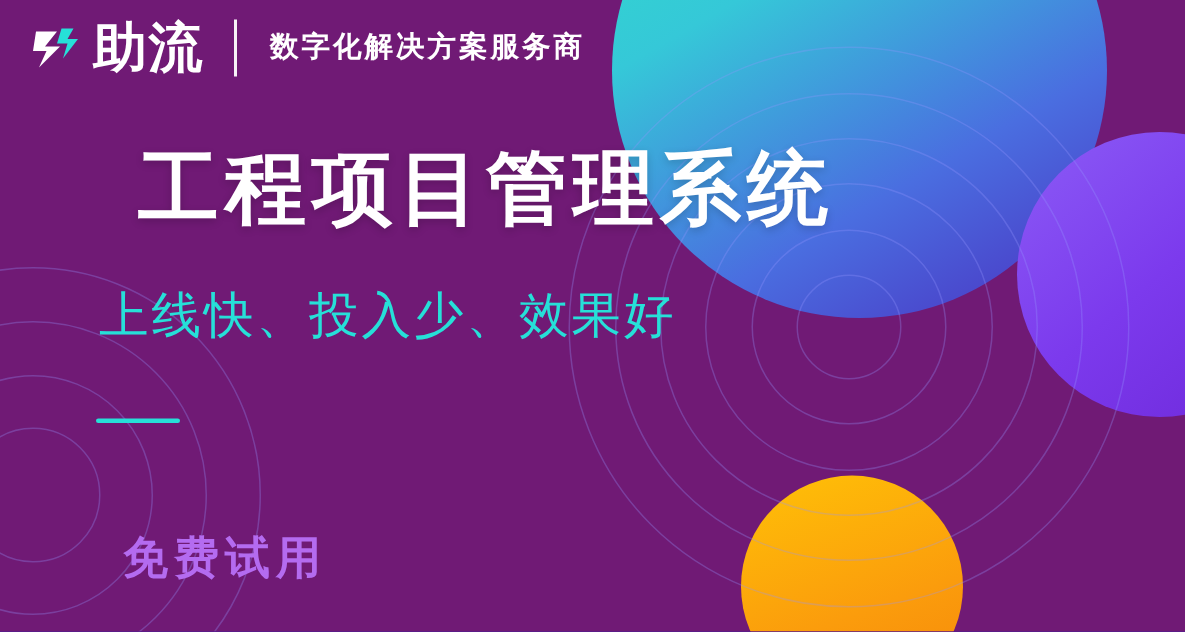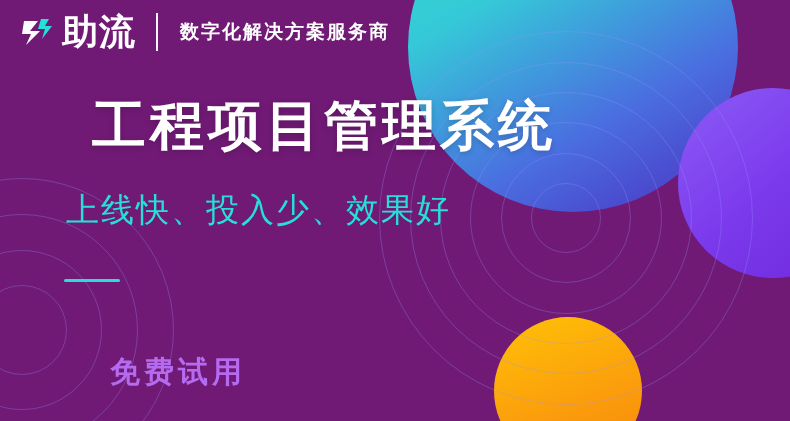--- a/index.html
+++ b/index.html
@@ -115,21 +115,20 @@
     border-radius:2px;
   }
 
   .cta {
     position:absolute;
     left:82px; top:352px;
     color:#b46bf0;
     font-size:30px;
     font-weight:bold;
     letter-spacing:4px;
-    margin-left:28px;
   }
 </style>
 </head>
 <body>
 
 <div class="banner">
 
   <div class="bg-layer">
     <div class="blob-teal"></div>
     <div class="blob-purple"></div>

